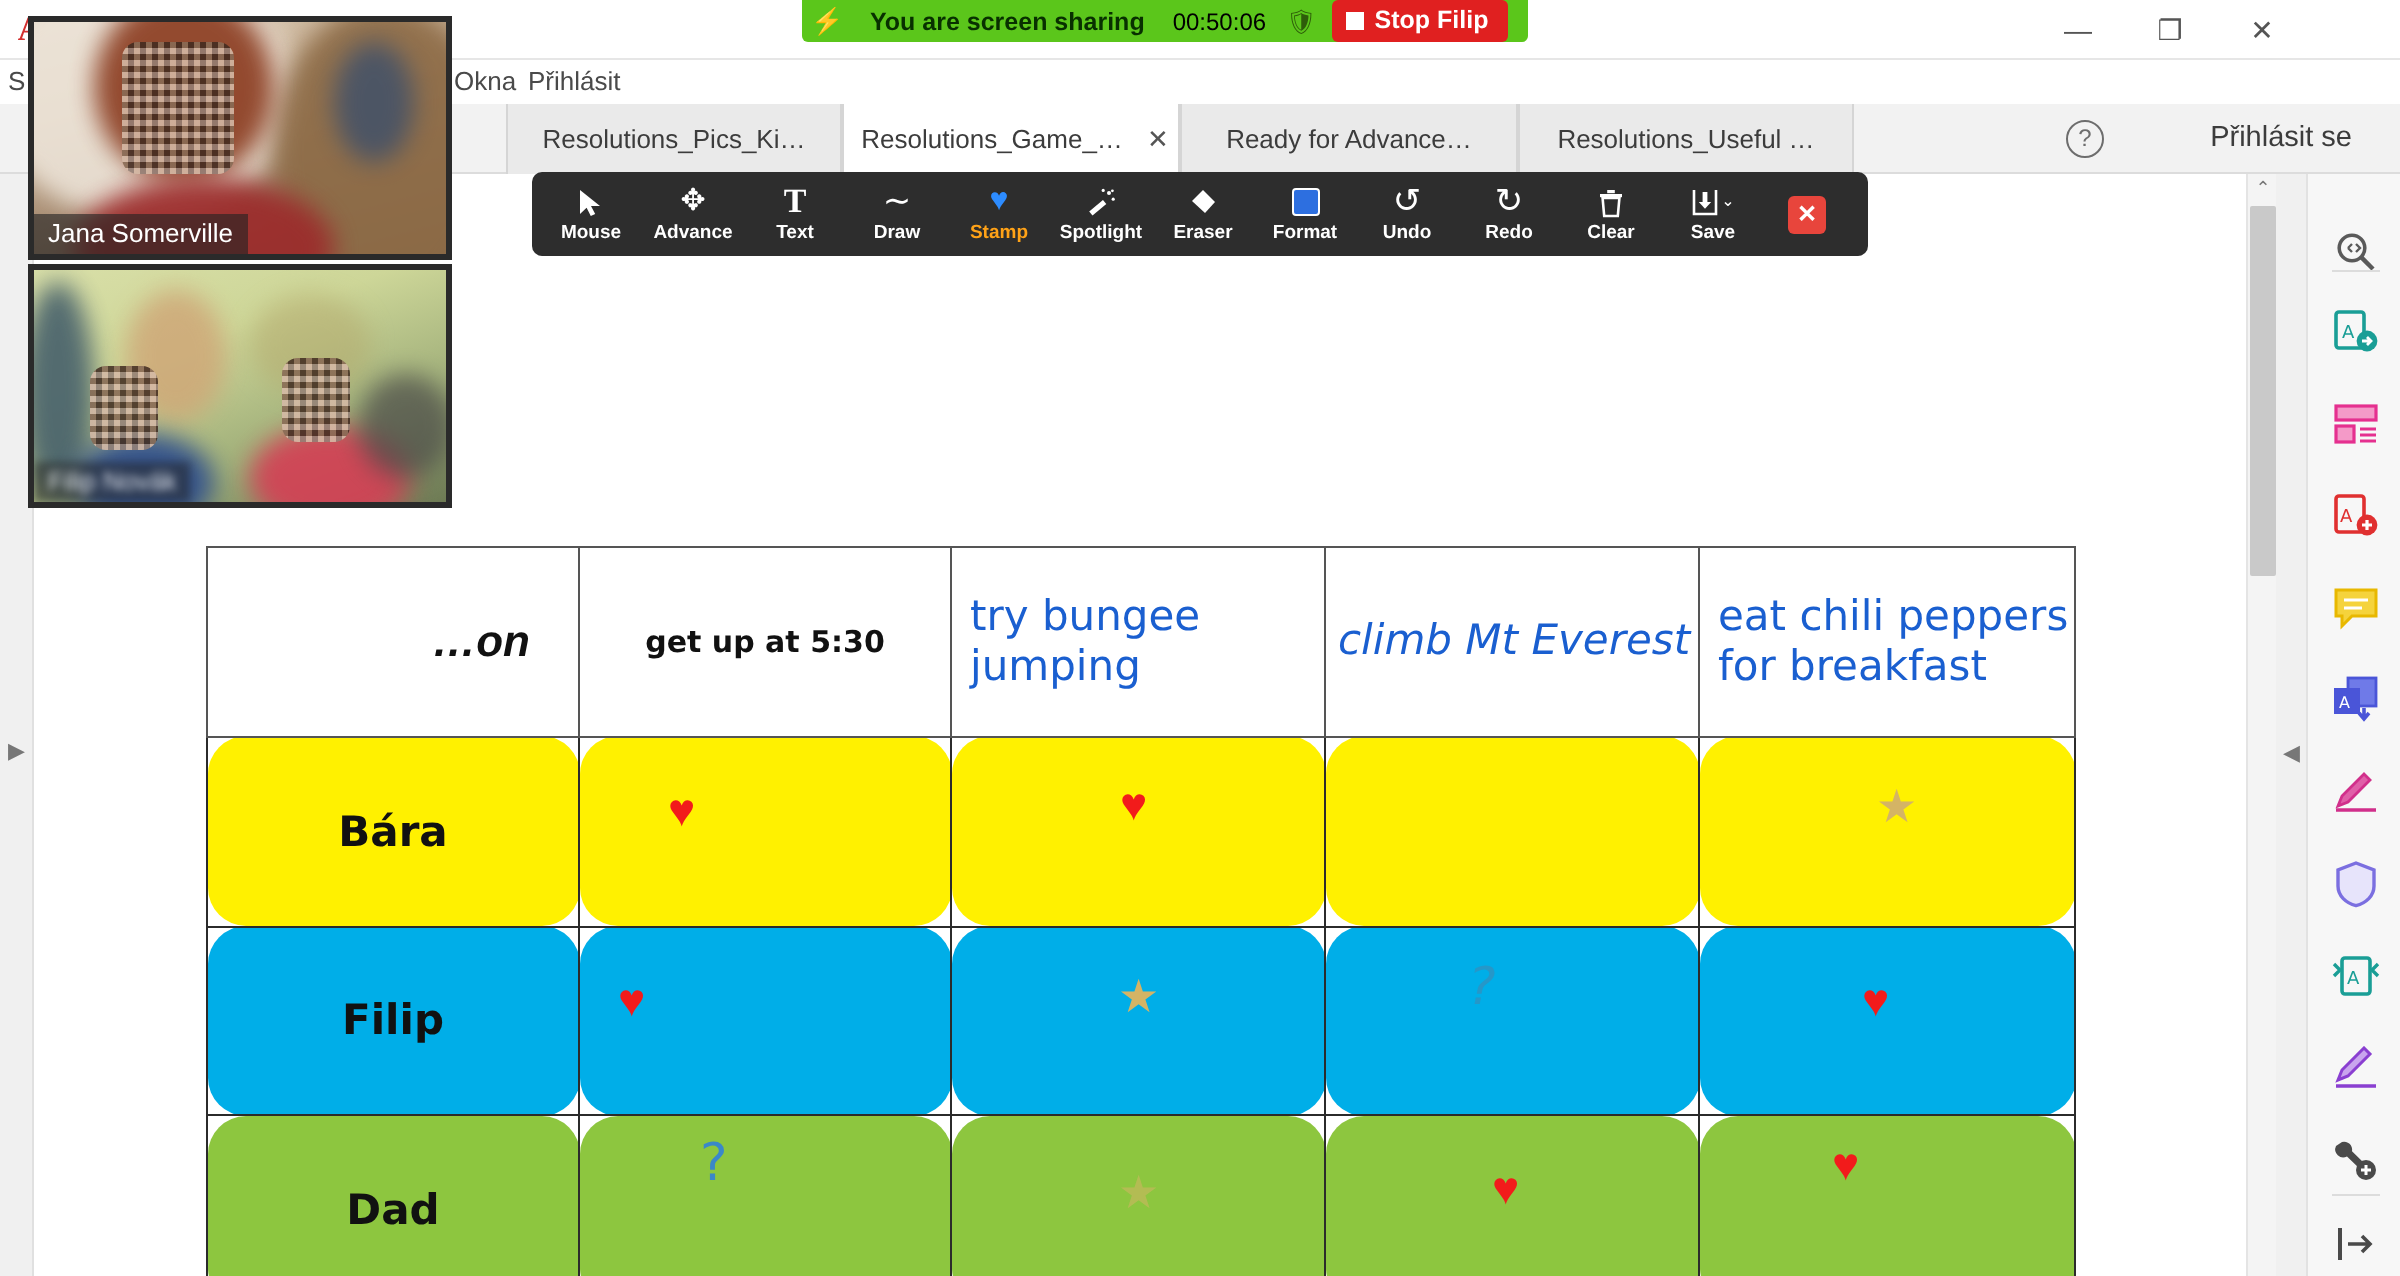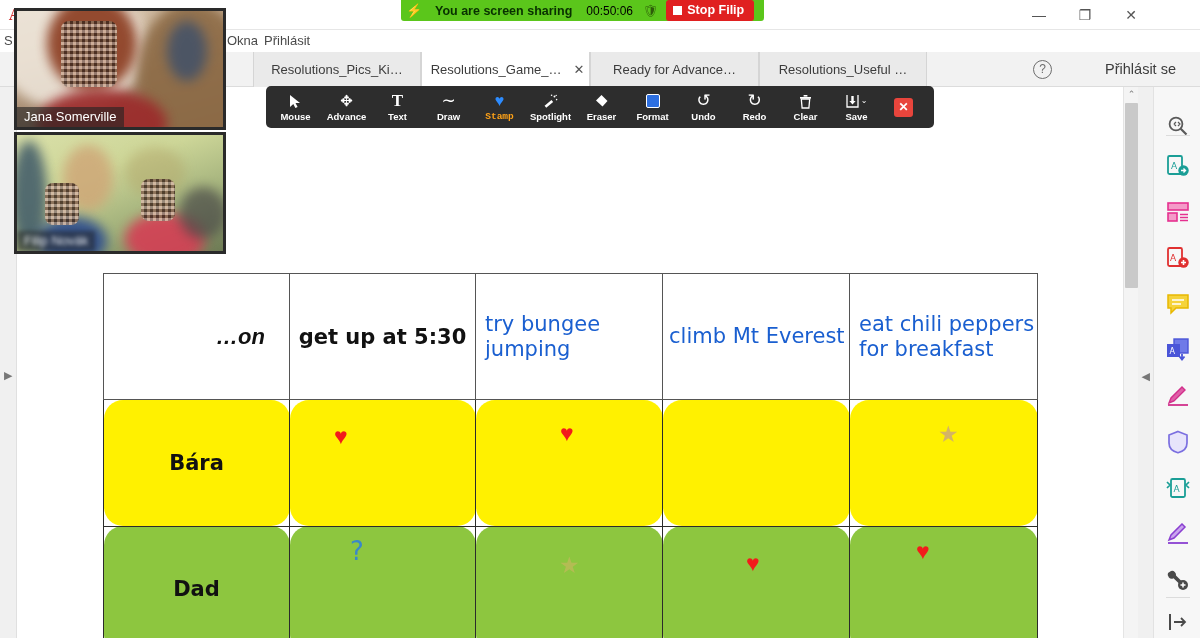--- a/index.html
+++ b/index.html
@@ -122,50 +122,50 @@
     background: #2d2d2d; border-radius: 5px; display: flex; align-items: center;
     z-index: 40; padding: 0 4px;
   }
   .at-item {
     flex: 0 0 auto; width: 51px; height: 42px; display: flex;
     flex-direction: column; align-items: center; justify-content: center;
     color: #ffffff; gap: 1px;
   }
   .at-glyph { font-size: 15px; line-height: 16px; height: 17px; display: flex; align-items: center; }
   .at-label { font-size: 9.5px; font-weight: bold; line-height: 11px; }
-  .at-item.active .at-label { color: #ffa217; font-family: Liberation Mono, monospace; }
+  .at-item.active .at-label { color: #ffa217; }
   .at-close {
     flex: 0 0 auto; width: 19px; height: 19px; background: #e8453c; color: #fff;
     border-radius: 3px; font-size: 12px; line-height: 19px; text-align: center;
     margin-left: 12px; font-weight: bold;
   }
   .heart-blue { color: #2d8cff; font-size: 16px; }
   .fmt-sq { width: 14px; height: 14px; background: #2d6fe0; border-radius: 2px; border: 1.5px solid #fff; }
   .save-caret { font-size: 8px; margin-left: 2px; }
 
   
   .rtable {
     position: absolute; left: 103px; top: 186px; width: 934px; height: 380px;
     border-collapse: collapse; table-layout: fixed;
   }
   .rtable td {
     border: 1px solid #2b2b2b; vertical-align: middle; position: relative;
   }
   .rtable .c0 { width: 186px; }
   .rtable .c1 { width: 186px; }
   .rtable .c2 { width: 187px; }
-  .rtable .c3 { width: 187px; }
+  .rtable .c3 { width: 187px; font-style: italic; }
   .rtable .c4 { width: 188px; }
   .hdr-row td { height: 76px; background: #ffffff; border-color: #555; }
   .hdr-first {
     font-size: 22px; font-style: italic; font-weight: bold; color: #111;
     text-align: right; padding-right: 24px; border-color: #555;
   }
   .hdr-black {
-    font-size: 21px; font-weight: bold; color: #111; text-align: center;
+    font-size: 15px; font-weight: bold; color: #111; text-align: center;
     font-family: "DejaVu Sans", sans-serif;
   }
   .hdr-blue {
     font-size: 21px; color: #1a5fd0; text-align: left; padding-left: 9px;
     line-height: 25px; font-family: "DejaVu Sans", sans-serif;
   }
   .hdr-blue.nowrap { white-space: nowrap; padding-left: 6px; }
   .name-cell {
     font-size: 21px; font-weight: bold; color: #111; text-align: center;
     font-family: "DejaVu Sans", sans-serif;
@@ -321,20 +321,35 @@
             </td>
         <td class="c2">
               <span class="stamp st-heart" style="left:84px;top:23px">♥</span>
             </td>
         <td class="c3"></td>
         <td class="c4">
               <span class="stamp st-star" style="left:88px;top:24px">★</span>
             </td>
       </tr>
 
+      <tr class="data-row row-filip">
+        <td class="c0 name-cell">Filip</td>
+        <td class="c1">
+              <span class="stamp st-heart" style="left:19px;top:26px">♥</span>
+            </td>
+        <td class="c2">
+              <span class="stamp st-star" style="left:83px;top:24px">★</span>
+            </td>
+        <td class="c3">
+              <span class="stamp st-q faint" style="left:71px;top:20px">?</span>
+            </td>
+        <td class="c4">
+              <span class="stamp st-heart" style="left:81px;top:26px">♥</span>
+            </td>
+      </tr>
 
 
       <tr class="data-row row-dad">
         <td class="c0 name-cell">Dad</td>
         <td class="c1">
               <span class="stamp st-q" style="left:60px;top:14px">?</span>
             </td>
         <td class="c2">
               <span class="stamp st-star faint" style="left:83px;top:28px">★</span>
             </td>

